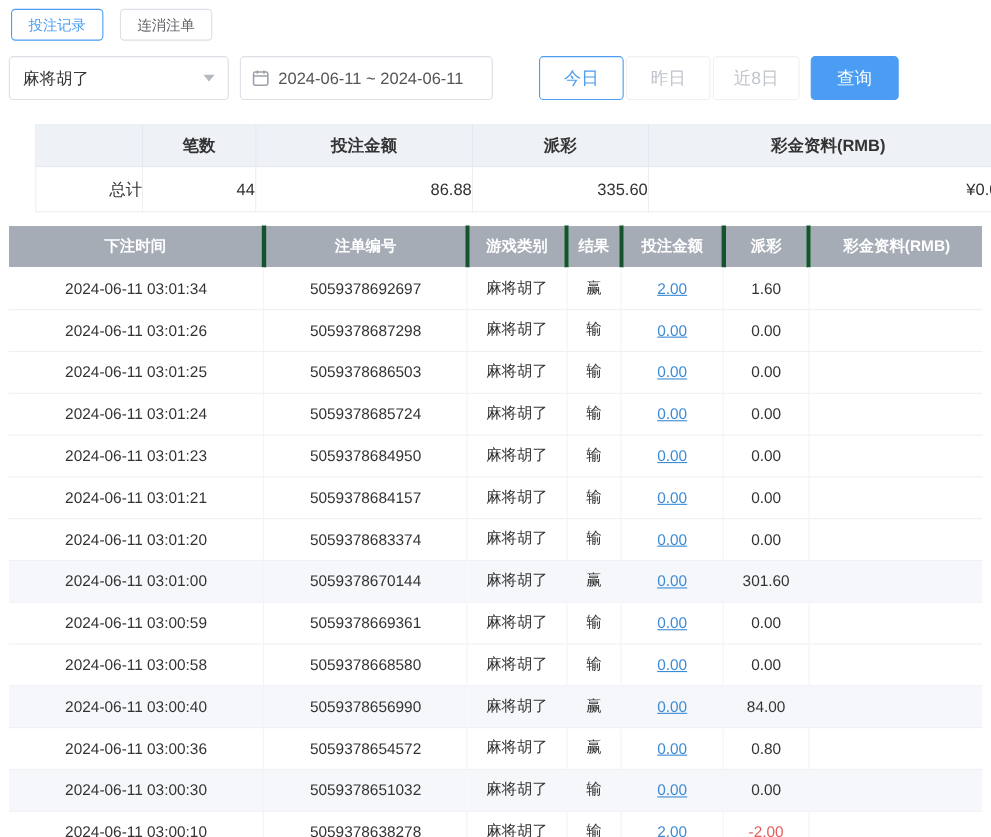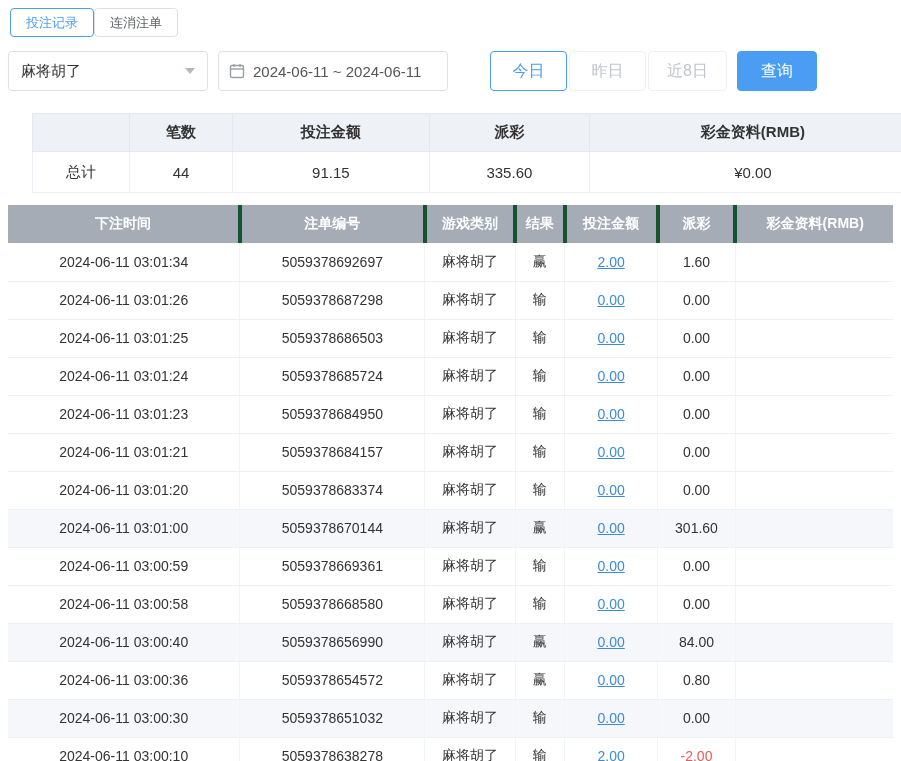--- a/index.html
+++ b/index.html
@@ -5,21 +5,21 @@
   * { margin: 0; padding: 0; box-sizing: border-box; }
   html, body {
     width: 901px; height: 761px; overflow: hidden;
     background: #ffffff;
     font-family: "Liberation Sans", "DejaVu Sans", sans-serif;
     color: #333;
   }
   .page { padding: 6px 8px 0 8px; }
 
   
-  .tab-bar { display: flex; gap: 0; margin: 2px 0 14px 2px; }
+  .tab-bar { display: flex; gap: 15px; margin: 2px 0 14px 2px; }
   .tab {
     height: 29px; padding: 0 15px; font-size: 13px;
     background: #fff; border: 1px solid #dcdfe6; border-radius: 4px;
     color: #606266; cursor: pointer; line-height: 27px;
   }
   .tab.active { border-color: var(--accent); color: var(--accent); }
 
   
   .filter-row { display: flex; align-items: center; margin-bottom: 22px; }
   .select-box {
@@ -54,21 +54,21 @@
   table { width: 885px; border-collapse: collapse; table-layout: fixed; }
   td, th { overflow: hidden; white-space: nowrap; }
 
   .summary-table { margin-bottom: 12px; margin-left: 24px; }
   .summary-table th {
     background: #eef1f6; height: 38px; font-size: 15px; font-weight: bold;
     color: #333; border: 1px solid #e4e8ee; text-align: center;
   }
   .summary-table td {
     height: 41px; font-size: 15px; color: #333;
-    border: 1px solid #eceff3; text-align: center; background: #fff;
+    border: 1px solid #eceff3; text-align: right; background: #fff;
   }
   .summary-table .c-label  { width: 11%; }
   .summary-table .c-count  { width: 11.6%; }
   .summary-table .c-bet    { width: 22.3%; }
   .summary-table .c-payout { width: 18.1%; }
   .summary-table .c-jack   { width: 37%; }
 
   .records-table th {
     background: var(--header-bg); color: #fff; height: 38px;
     font-size: 14px; font-weight: bold; text-align: center;
@@ -133,21 +133,21 @@
         <th class="c-count">笔数</th>
         <th class="c-bet">投注金额</th>
         <th class="c-payout">派彩</th>
         <th class="c-jack">彩金资料(RMB)</th>
       </tr>
     </thead>
     <tbody>
       <tr>
         <td>总计</td>
         <td>44</td>
-        <td>91.15</td>
+        <td>86.88</td>
         <td>335.60</td>
         <td>¥0.00</td>
       </tr>
     </tbody>
   </table>
 
   <table class="records-table">
     <thead>
       <tr>
         <th class="rc-time">下注时间</th>

